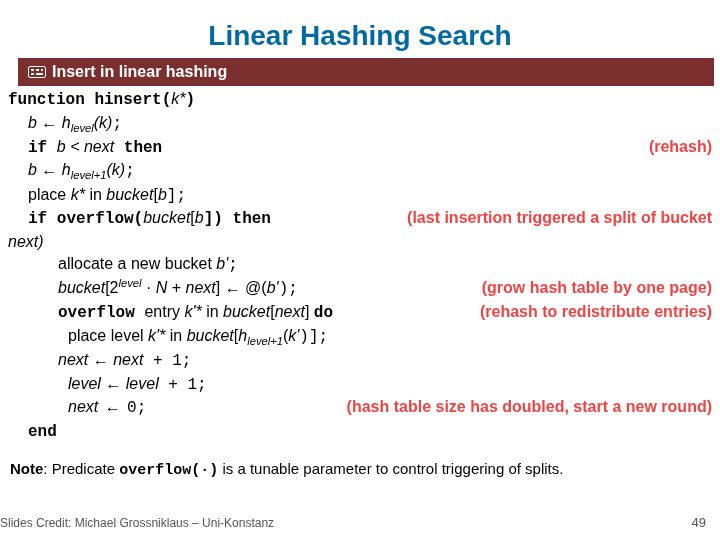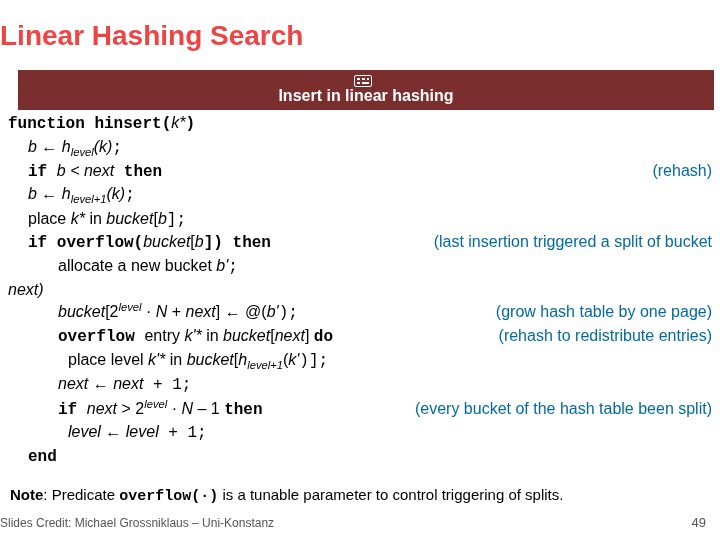--- a/index.html
+++ b/index.html
@@ -5,36 +5,35 @@
   * { margin: 0; padding: 0; box-sizing: border-box; }
   body {
     width: 720px;
     height: 540px;
     font-family: Arial, Helvetica, sans-serif;
     background: #fff;
     position: relative;
     overflow: hidden;
   }
   .title {
-    text-align: left;
+    text-align: center;
     font-size: 28px;
     font-weight: bold;
-    color: #ef4444;
-    padding: 20px 0 18px 0;
+    color: #0369a1;
+    padding: 20px 0 6px 0;
   }
   .section-bar {
     background: #7a2e2e;
     color: #fff;
     font-size: 16px;
     font-weight: bold;
     padding: 5px 10px;
     margin: 0 6px 2px 18px;
     display: flex;
     align-items: center;
-    flex-direction: column;
   }
   .keyboard-icon {
     display: inline-block;
     width: 18px;
     height: 12px;
     border: 1.5px solid #fff;
     border-radius: 2px;
     margin-right: 6px;
     position: relative;
   }
@@ -57,21 +56,21 @@
   }
   .line { white-space: nowrap; }
   .i1 { padding-left: 20px; }
   .i2 { padding-left: 50px; }
   .i3 { padding-left: 60px; }
   .kw { font-family: "Courier New", monospace; font-weight: bold; }
   .mono { font-family: "Courier New", monospace; }
   .it { font-style: italic; }
   .sub { font-size: 0.7em; vertical-align: sub; font-style: italic; }
   .sup { font-size: 0.7em; vertical-align: super; font-style: italic; }
-  .comment { color: #0369a1; }
+  .comment { color: #ef4444; font-weight: bold; }
   .lr { display: flex; justify-content: space-between; align-items: baseline; text-align: center; }
   .note {
     margin: 16px 10px;
     font-size: 15px;
     line-height: 1.3;
   }
   .credit {
     position: absolute;
     bottom: 10px;
     width: 100%;
@@ -123,26 +122,26 @@
     <span>place </span><span class="it">k*</span><span> in </span><span class="it">bucket</span><span>[</span><span class="it">b</span><span class="mono">];</span>
   </div>
 
   <div class="line i1 lr">
     <span>
       <span class="kw">if overflow(</span><span class="it">bucket</span><span>[</span><span class="it">b</span><span class="kw">]) then</span>
     </span>
     <span class="comment">(last insertion triggered a split of bucket</span>
   </div>
 
+  <div class="line">
+    <span class="it">next)</span>
+  </div>
+
   <div class="line i2">
     <span>allocate a new bucket </span><span class="it">b'</span><span class="mono">;</span>
-  </div>
-
-  <div class="line">
-    <span class="it">next)</span>
   </div>
 
   <div class="line i2 lr">
     <span>
       <span class="it">bucket</span><span>[2</span><span class="sup">level</span><span> · </span><span class="it">N</span><span> + </span><span class="it">next</span><span>] ← @(</span><span class="it">b'</span><span class="mono">);</span>
     </span>
     <span class="comment">(grow hash table by one page)</span>
   </div>
 
   <div class="line i2 lr">
@@ -153,31 +152,31 @@
   </div>
 
   <div class="line i3">
     <span>place level </span><span class="it">k'*</span><span> in </span><span class="it">bucket</span><span>[</span><span class="it">h</span><span class="sub">level+1</span><span>(</span><span class="it">k'</span><span class="mono">)];</span>
   </div>
 
   <div class="line i2">
     <span class="it">next</span><span> ← </span><span class="it">next</span><span class="mono"> + 1;</span>
   </div>
 
-  <div class="line i2 lr">
-    <span>
-      <span class="kw">if </span><span class="it">next</span><span> &gt; 2</span><span class="sup">level</span><span> · </span><span class="it">N</span><span> – 1 </span><span class="kw">then</span>
-    </span>
-    <span class="comment">(every bucket of the hash table been split)</span>
-  </div>
 
   <div class="line i3">
     <span class="it">level</span><span> ← </span><span class="it">level</span><span class="mono"> + 1;</span>
   </div>
 
+  <div class="line i3 lr">
+    <span>
+      <span class="it">next</span><span class="mono"> ← 0;</span>
+    </span>
+    <span class="comment">(hash table size has doubled, start a new round)</span>
+  </div>
 
   <div class="line i1">
     <span class="kw">end</span>
   </div>
 </div>
 
 <div class="note">
   <b>Note</b><span>: Predicate </span><span class="kw">overflow(·)</span><span> is a tunable parameter to control triggering of splits.</span>
 </div>
 

